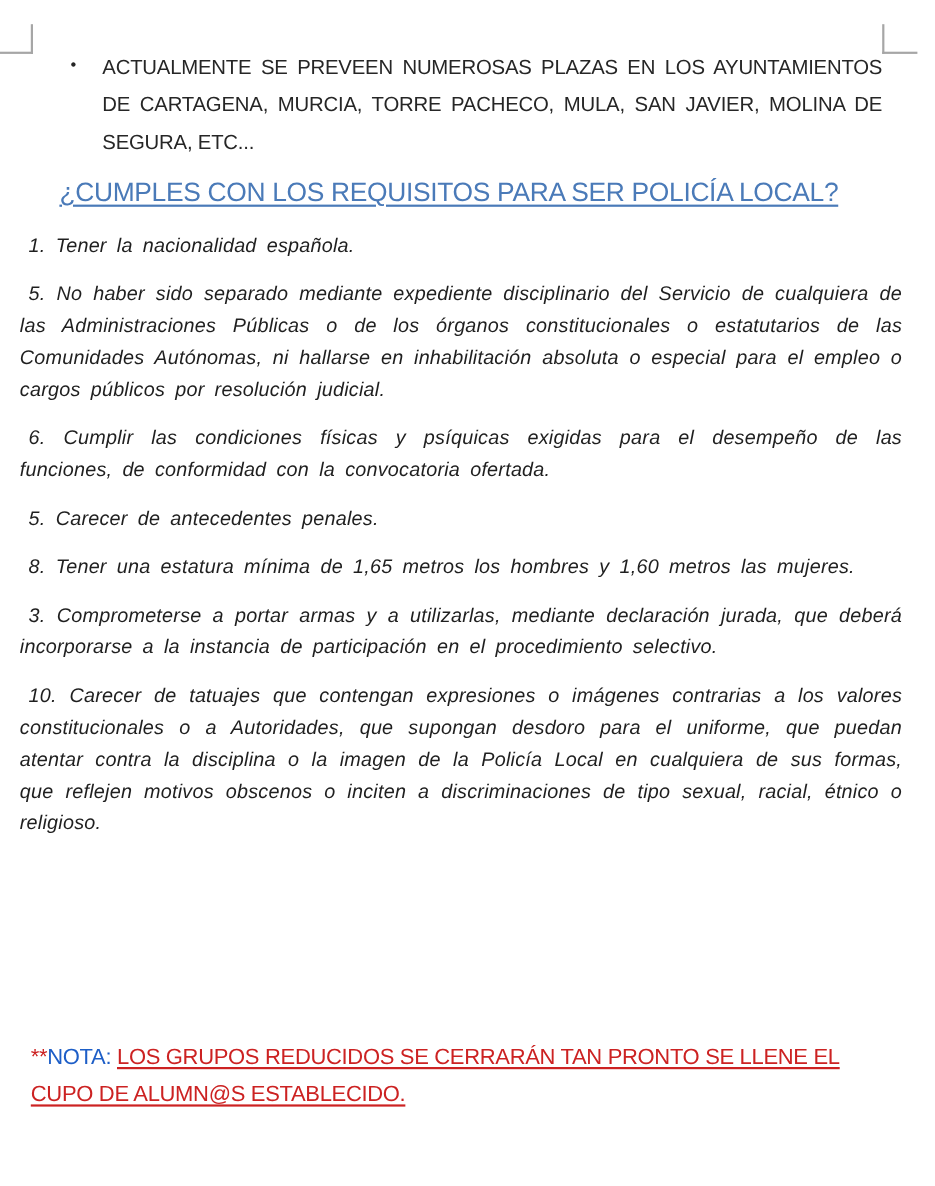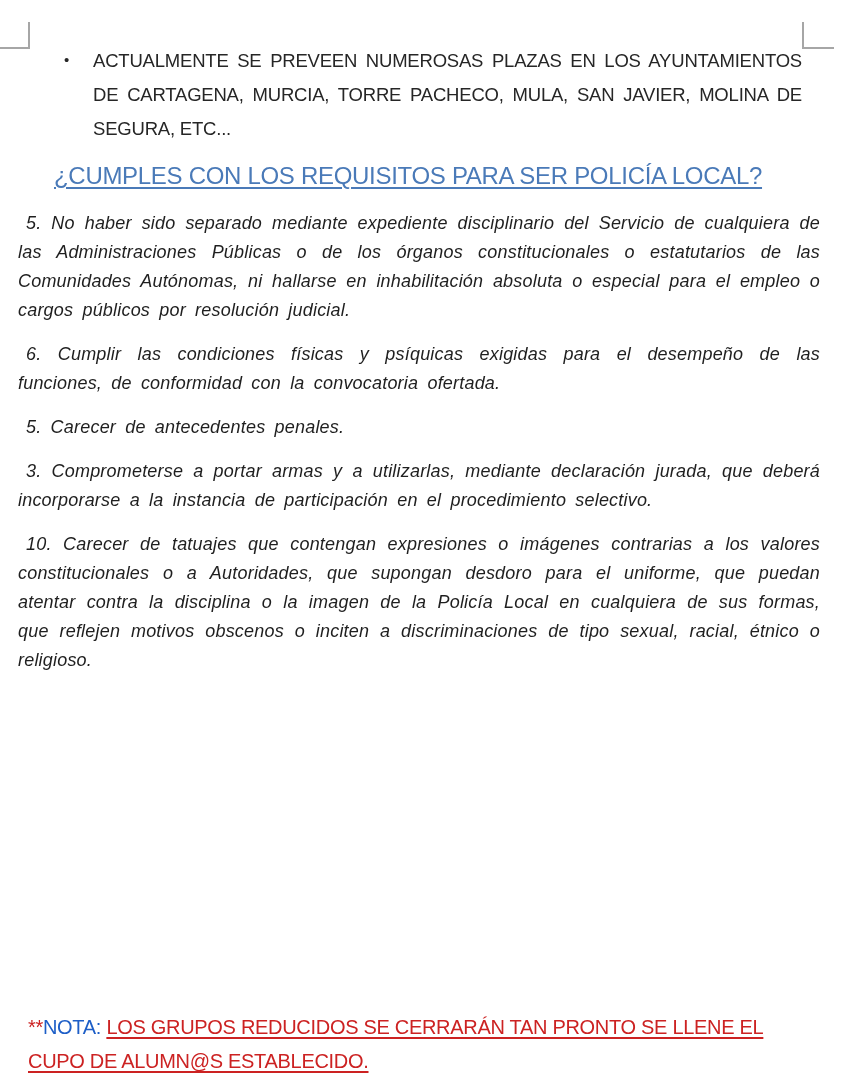--- a/index.html
+++ b/index.html
@@ -67,21 +67,21 @@
     line-height:29px;
     letter-spacing:0.2px;
     word-spacing:4px;
     text-align:justify;
     text-indent:8px;
     color:var(--body-text);
   }
   .req:first-of-type{margin-top:18px;}
   .note{
     position:absolute;
-    left:28px; top:990px;
+    left:28px; top:924px;
     max-width:765px;
     font-size:20px;
     line-height:34px;
     letter-spacing:-0.3px;
     font-weight:400;
   }
   .note-stars{color:var(--note-red);}
   .note-label{color:var(--note-blue);}
   .note-text{
     color:var(--note-red);
@@ -100,23 +100,25 @@
 
   <div class="content">
 
     <div class="bullet-para">
       <span class="bullet-dot">•</span>
       <span>ACTUALMENTE SE PREVEEN NUMEROSAS PLAZAS EN LOS AYUNTAMIENTOS DE CARTAGENA, MURCIA, TORRE PACHECO, MULA, SAN JAVIER, MOLINA DE SEGURA, ETC...</span>
     </div>
 
     <h1 class="heading">¿CUMPLES CON LOS REQUISITOS PARA SER POLICÍA LOCAL?</h1>
 
+    <p class="req">1. Tener la nacionalidad española.</p>
     <p class="req">5. No haber sido separado mediante expediente disciplinario del Servicio de cualquiera de las Administraciones Públicas o de los órganos constitucionales o estatutarios de las Comunidades Autónomas, ni hallarse en inhabilitación absoluta o especial para el empleo o cargos públicos por resolución judicial.</p>
     <p class="req">6. Cumplir las condiciones físicas y psíquicas exigidas para el desempeño de las funciones, de conformidad con la convocatoria ofertada.</p>
     <p class="req">5. Carecer de antecedentes penales.</p>
+    <p class="req">8. Tener una estatura mínima de 1,65 metros los hombres y 1,60 metros las mujeres.</p>
     <p class="req">3. Comprometerse a portar armas y a utilizarlas, mediante declaración jurada, que deberá incorporarse a la instancia de participación en el procedimiento selectivo.</p>
     <p class="req">10. Carecer de tatuajes que contengan expresiones o imágenes contrarias a los valores constitucionales o a Autoridades, que supongan desdoro para el uniforme, que puedan atentar contra la disciplina o la imagen de la Policía Local en cualquiera de sus formas, que reflejen motivos obscenos o inciten a discriminaciones de tipo sexual, racial, étnico o religioso.</p>
 
   </div>
 
   <p class="note"><span class="note-stars">**</span><span class="note-label">NOTA:</span> <span class="note-text">LOS GRUPOS REDUCIDOS SE CERRARÁN TAN PRONTO SE LLENE EL CUPO DE ALUMN@S ESTABLECIDO.</span></p>
 
 </div>
 
 </body></html>

